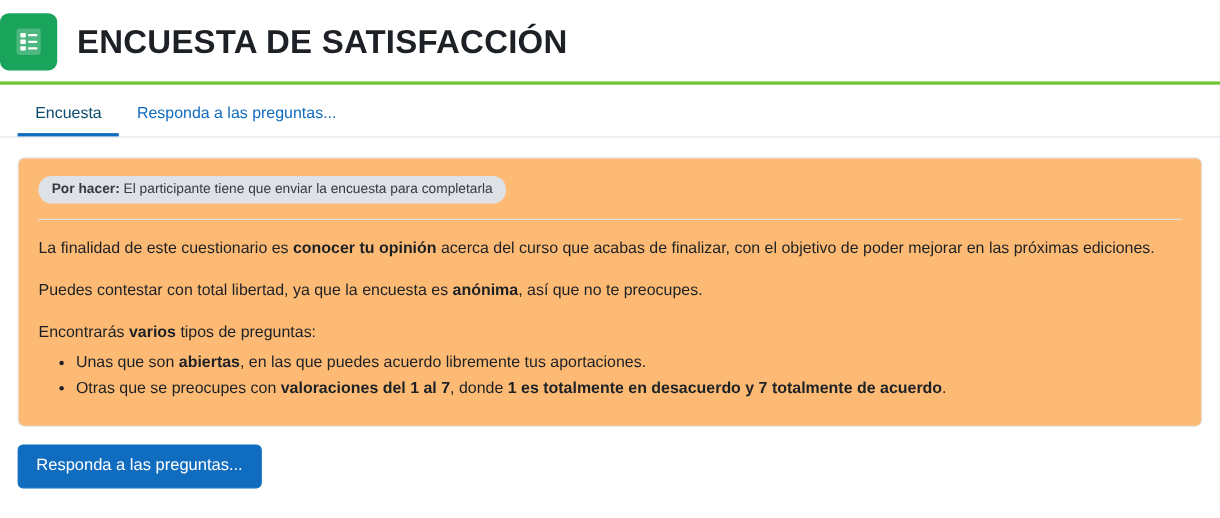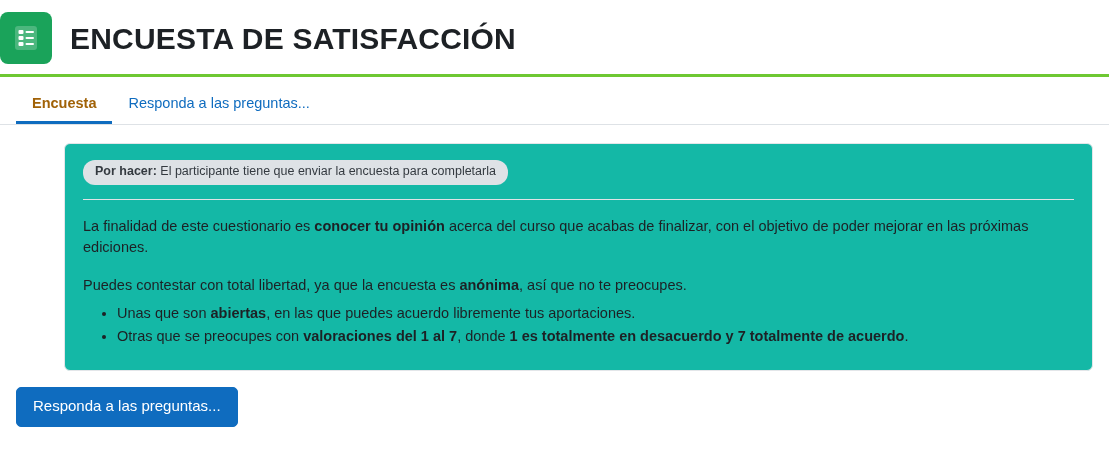--- a/index.html
+++ b/index.html
@@ -61,40 +61,39 @@
   .tab {
     font-size: 14.5px;
     padding: 0 16px 11px 16px;
     line-height: 1;
     cursor: pointer;
     background: none;
     border: none;
     font-family: inherit;
   }
   .tab.active {
-    color: #a16207;
+    color: #0c4a6e;
     border-bottom: 3px solid #0f6cbf;
-    font-weight: bold;
+    font-weight: normal;
   }
   .tab.link {
     color: #0f6cbf;
     border-bottom: 3px solid transparent;
   }
 
   
   .content {
     padding: 18px 16px 0 16px;
   }
   .card {
-    background: #14b8a6;
+    background: #fdba74;
     border: 1px solid #e3e6e9;
     border-radius: 6px;
     padding: 16px 18px 22px 18px;
     box-sizing: border-box;
-    margin-left: 48px;
   }
 
   .badge-row {
     margin-bottom: 14px;
   }
   .status-badge {
     display: inline-block;
     background: #dee2e6;
     color: #343a40;
     border-radius: 12px;
@@ -173,20 +172,21 @@
   <div class="card">
     <div class="badge-row">
       <span class="status-badge">
         <b>Por hacer:</b><span> El participante tiene que enviar la encuesta para completarla</span>
       </span>
     </div>
     <div class="divider"></div>
     <div class="intro" id="intro-body">
         <p><span>La finalidad de este cuestionario es </span><b>conocer tu opinión</b><span> acerca del curso que acabas de finalizar, con el objetivo de poder mejorar en las próximas ediciones.</span></p>
         <p><span>Puedes contestar con total libertad, ya que la encuesta es </span><b>anónima</b><span>, así que no te preocupes.</span></p>
+        <p><span>Encontrarás </span><b>varios</b><span> tipos de preguntas:</span></p>
         <ul>
           <li><span>Unas que son </span><b>abiertas</b><span>, en las que puedes acuerdo libremente tus aportaciones.</span></li>
           <li><span>Otras que se preocupes con </span><b>valoraciones del 1 al 7</b><span>, donde </span><b>1 es totalmente en desacuerdo y 7 totalmente de acuerdo</b><span>.</span></li>
         </ul>
       </div>
   </div>
 </div>
 
 <div class="action-row">
   <button class="btn-primary">Responda a las preguntas...</button>

